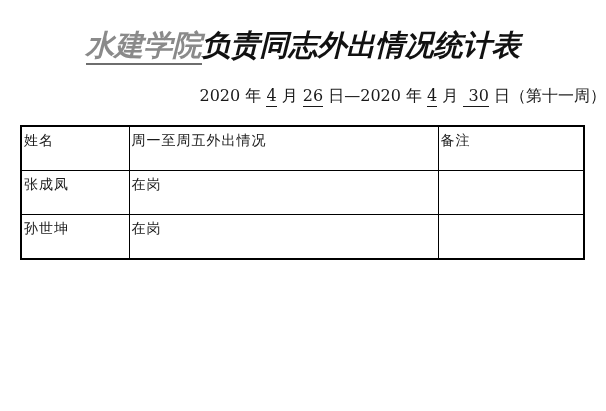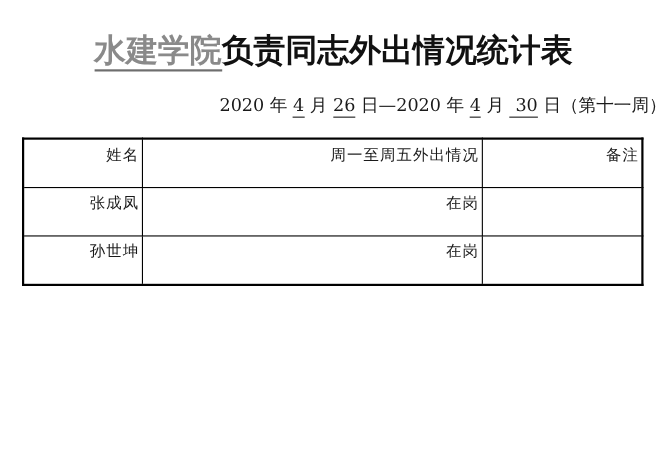--- a/index.html
+++ b/index.html
@@ -16,20 +16,21 @@
     color: #1a1a1a;
     overflow: hidden;
   }
   .title {
     padding-top: 29px;
     text-align: center;
     font-size: 29px;
     line-height: 1.15;
     font-weight: bold;
     white-space: nowrap;
+    font-style: italic;
   }
   .title .college {
     display: inline-block;
     color: #8a8a8a;
     border-bottom: 2px solid #6e6e6e;
     padding-bottom: 1px;
   }
   .title .rest {
     color: #111111;
   }
@@ -54,21 +55,21 @@
   table.att, table.att td, table.att th {
     border: 1px solid #000000;
   }
   table.att {
     border-width: 2px;
   }
   table.att th, table.att td {
     height: 38px;
     padding: 5px 2px 0 2px;
     vertical-align: top;
-    text-align: right;
+    text-align: left;
     font-size: 14px;
     font-weight: normal;
     letter-spacing: 1px;
     overflow: hidden;
     margin-left: 46px;
   }
 </style>
 </head>
 <body>
 

